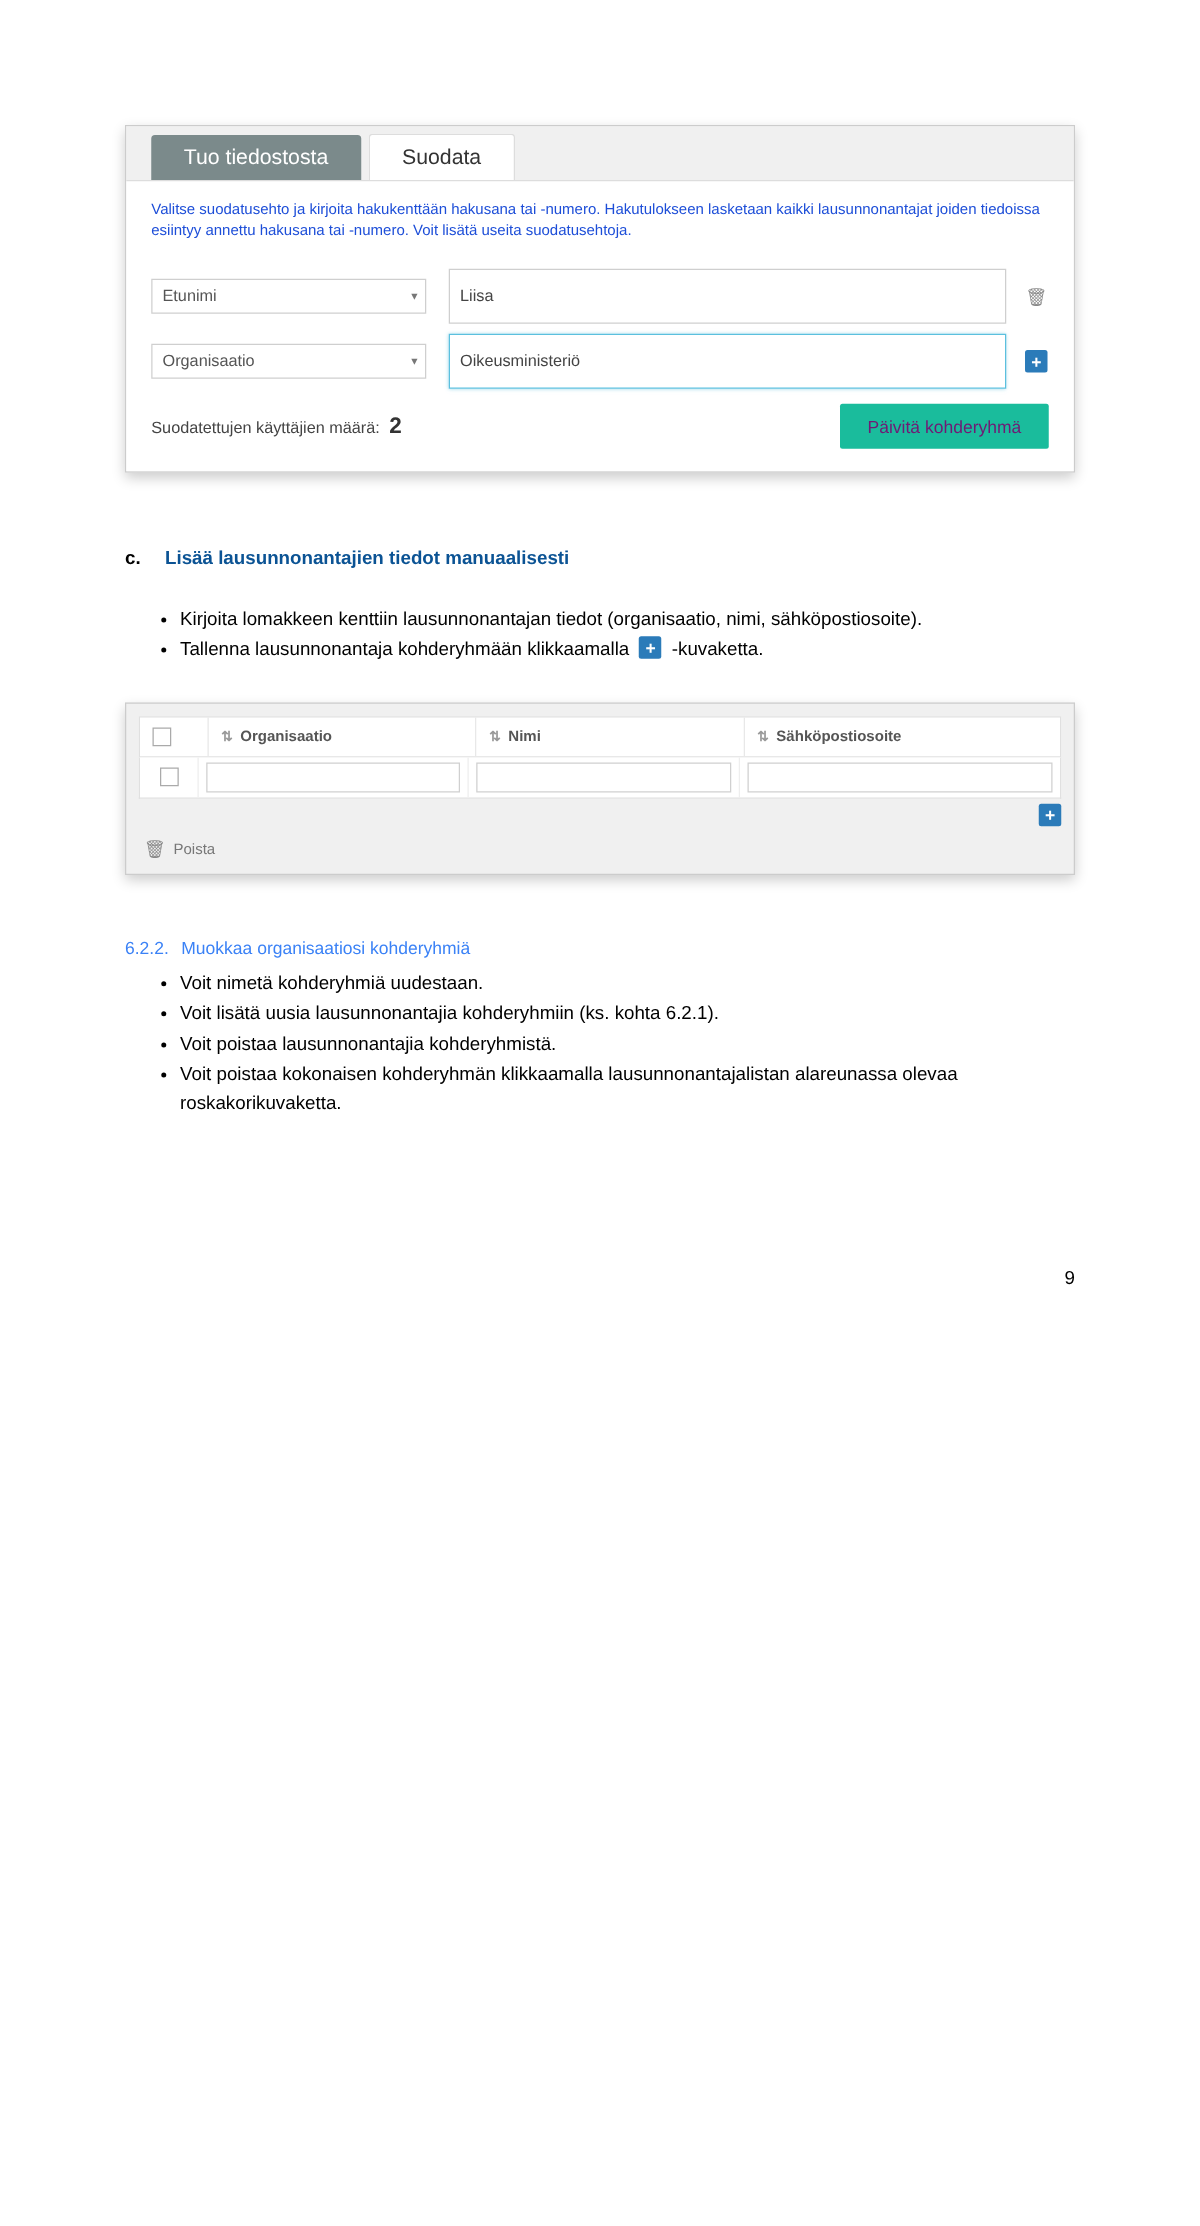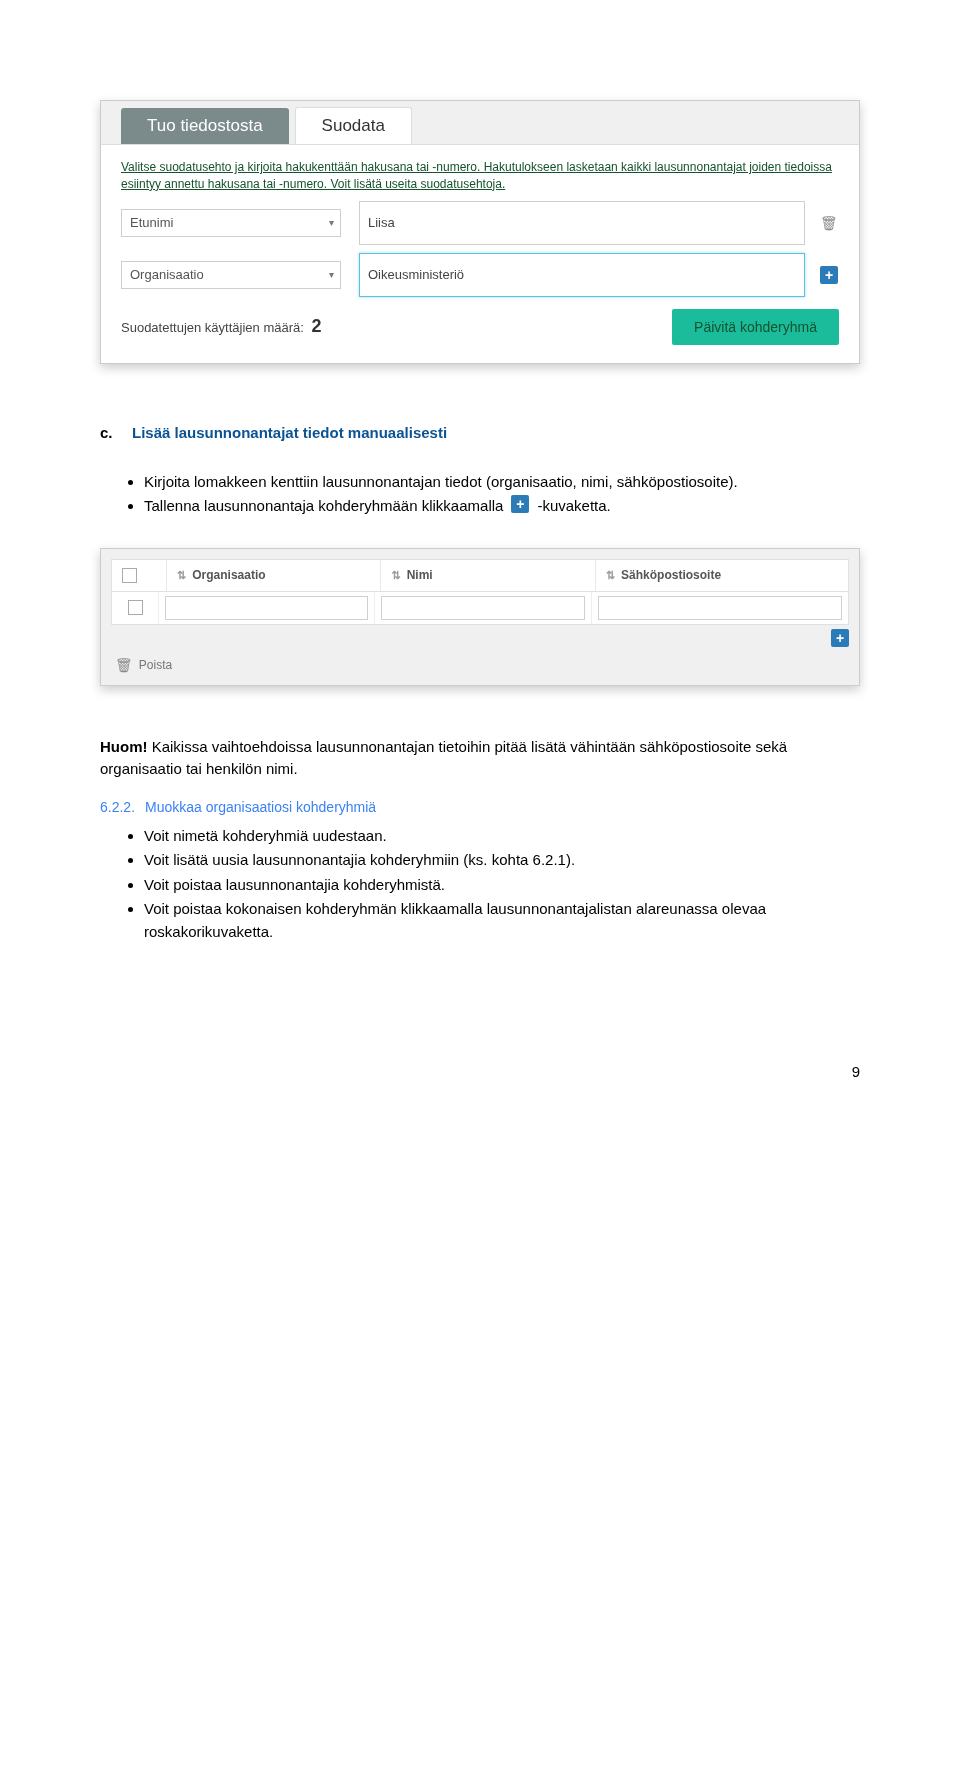--- a/index.html
+++ b/index.html
@@ -43,24 +43,23 @@
     border: 1px solid #ddd;
     border-bottom: none;
   }
   .tabbody {
     background: #ffffff;
     padding: 14px 20px 18px 20px;
     border-top: 1px solid #ddd;
   }
   .helptext {
     font-size: 12px;
-    color: #14532d;
-    margin-bottom: 8px;
+    color: #1d4ed8;
+    margin-bottom: 22px;
     line-height: 1.4;
-    text-decoration: underline;
   }
   .row {
     display: flex;
     align-items: center;
     margin-bottom: 8px;
   }
   .select {
     flex: 0 0 220px;
     height: 28px;
     border: 1px solid #cfcfcf;
@@ -126,21 +125,21 @@
     color: #444;
   }
   .countlabel .num {
     font-size: 18px;
     font-weight: bold;
     color: #333;
     margin-left: 4px;
   }
   .greenbtn {
     background: #1abc9c;
-    color: #14532d;
+    color: #701a75;
     padding: 10px 22px;
     font-size: 14px;
     border-radius: 2px;
   }
   
   .sec-c {
     display: flex;
     margin-bottom: 18px;
   }
   .sec-c-mark {
@@ -299,21 +298,21 @@
           <span class="num">2</span>
         </div>
         <div class="greenbtn">Päivitä kohderyhmä</div>
       </div>
     </div>
   </div>
 
   <div class="sec-c">
     <div class="sec-c-mark">c.</div>
     <div class="sec-c-body">
-      <div class="sec-c-title">Lisää lausunnonantajat tiedot manuaalisesti</div>
+      <div class="sec-c-title">Lisää lausunnonantajien tiedot manuaalisesti</div>
     </div>
   </div>
   <ul class="bul">
     <li>Kirjoita lomakkeen kenttiin lausunnonantajan tiedot (organisaatio, nimi, sähköpostiosoite).</li>
     <li>
       <span class="savelin">
         <span>Tallenna lausunnonantaja kohderyhmään klikkaamalla</span>
         <span class="plusinline">+</span>
         <span>-kuvaketta.</span>
       </span>
@@ -354,23 +353,20 @@
     </div>
     <div class="addrow">
       <div class="plusbox">+</div>
     </div>
     <div class="poistarow">
       <span class="trash">🗑</span>
       <span>Poista</span>
     </div>
   </div>
 
-  <div class="para">
-    <span class="huom">Huom!</span><span> Kaikissa vaihtoehdoissa lausunnonantajan tietoihin pitää lisätä vähintään sähköpostiosoite sekä organisaatio tai henkilön nimi.</span>
-  </div>
 
   <div class="h3">
     <span class="num">6.2.2.</span><span>Muokkaa organisaatiosi kohderyhmiä</span>
   </div>
 
   <ul class="bul">
     <li>Voit nimetä kohderyhmiä uudestaan.</li>
     <li>Voit lisätä uusia lausunnonantajia kohderyhmiin (ks. kohta 6.2.1).</li>
     <li>Voit poistaa lausunnonantajia kohderyhmistä.</li>
     <li>Voit poistaa kokonaisen kohderyhmän klikkaamalla lausunnonantajalistan alareunassa olevaa roskakorikuvaketta.</li>

